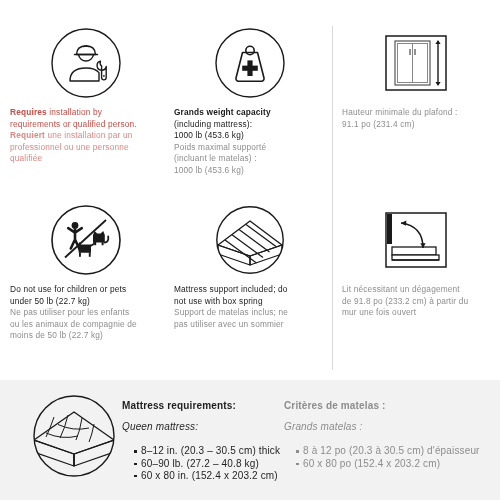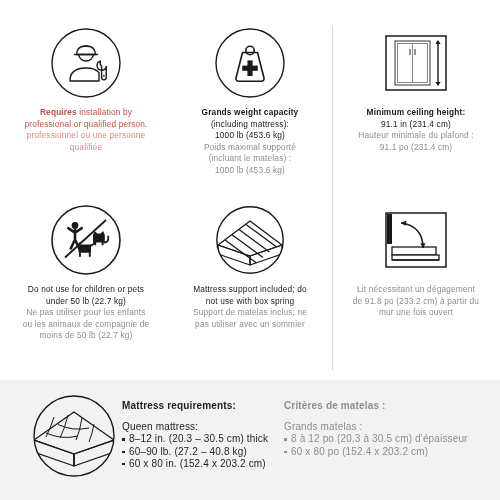--- a/index.html
+++ b/index.html
@@ -35,21 +35,20 @@
     left: 332px;
     top: 26px;
     width: 1px;
     height: 344px;
     background: #d8d8d8;
   }
 
   .cell {
     position: absolute;
     box-sizing: border-box;
-    text-align: center;
   }
   
   .cell.c-install { left: 4px;   top: 26px; width: 164px; }
   .cell.c-weight  { left: 168px; top: 26px; width: 164px; }
   .cell.c-ceiling { left: 336px; top: 26px; width: 160px; }
   
   .cell.c-nokids  { left: 4px;   top: 203px; width: 164px; }
   .cell.c-slats   { left: 168px; top: 203px; width: 164px; }
   .cell.c-openbed { left: 336px; top: 203px; width: 160px; }
 
@@ -103,22 +102,22 @@
   .req-col {
     position: absolute;
     font-size: 10px;
     line-height: 12.2px;
     color: #1f1f1f;
     letter-spacing: 0.015em;
   }
   .req-col.en { left: 122px; top: 400px; width: 150px; }
   .req-col.fr { left: 284px; top: 400px; width: 210px; color: #8d8d8d; }
   .req-title { font-weight: bold; display: block; margin-bottom: 9px; }
-  .req-sub { display: block; }
-  .req-list { list-style: none; margin: 0; padding: 0; }
+  .req-sub { display: block; font-style: italic; }
+  .req-list { list-style: none; margin: 12px; padding: 0; }
   .req-list li {
     position: relative;
     padding-left: 7px;
     white-space: nowrap;
   }
   .req-list li::before {
     content: "";
     position: absolute;
     left: 0;
     top: 5px;
@@ -147,22 +146,22 @@
 
           <path d="M28.5 27.7 a7.6 7.6 0 0 0 15 0" fill="none" stroke="#1a1a1a" stroke-width="1.4"></path>
 
           <path d="M20 54 q0 -13 16 -13 q9 0 13 4.6 l0 8.4 z" fill="none" stroke="#1a1a1a" stroke-width="1.4" stroke-linejoin="round"></path>
 
           <path d="M50.4 34.2 a4.6 4.6 0 1 0 5.8 5.3 l0 11.1 a2.3 2.3 0 1 1 -4.6 0 l0 -11.5 a4.6 4.6 0 0 1 -1.2 -4.9 z" fill="none" stroke="#1a1a1a" stroke-width="1.4" stroke-linejoin="round"></path>
           <circle cx="53.9" cy="48.9" r="0.85" fill="#1a1a1a"></circle>
         </svg>
       </div>
       <div class="cap">
-        <span class="warn-en"><span class="line"><b>Requires</b> installation by</span><span class="line">professional or qualified person.</span></span>
-        <span class="warn-fr"><span class="line">professionnel ou une personne</span><span class="line">qualifiée</span></span>
+        <span class="warn-en"><span class="line"><b>Requires</b> installation by</span><span class="line">requirements or qualified person.</span></span>
+        <span class="warn-fr"><span class="line"><b>Requiert</b> une installation par un</span><span class="line">professionnel ou une personne</span><span class="line">qualifiée</span></span>
       </div>
     </div>
 
     <div class="cell c-weight">
       <div class="icon-wrap">
         <svg width="72" height="72" viewBox="0 0 72 72">
           <circle cx="36" cy="36" r="34" fill="none" stroke="#1a1a1a" stroke-width="1.4"></circle>
           <path d="M28.5 25.5 l-6.5 25.5 a2.6 2.6 0 0 0 2.5 3.2 l23 0 a2.6 2.6 0 0 0 2.5 -3.2 l-6.5 -25.5 z" fill="none" stroke="#1a1a1a" stroke-width="1.6" stroke-linejoin="round"></path>
           <circle cx="36" cy="23.5" r="4.2" fill="none" stroke="#1a1a1a" stroke-width="1.6"></circle>
           <rect x="33.4" y="33.4" width="5.2" height="15.6" fill="#1a1a1a"></rect>
@@ -183,21 +182,20 @@
           <rect x="18.5" y="16.5" width="30" height="39" fill="none" stroke="#888" stroke-width="1"></rect>
           <line x1="33.5" y1="16.5" x2="33.5" y2="55.5" stroke="#888" stroke-width="1"></line>
           <rect x="30.2" y="22" width="1.6" height="6" fill="#777"></rect>
           <rect x="35.2" y="22" width="1.6" height="6" fill="#777"></rect>
           <line x1="59" y1="14" x2="59" y2="58" stroke="#1a1a1a" stroke-width="1.4"></line>
           <path d="M59 13 l-2.6 4 l5.2 0 z" fill="#1a1a1a"></path>
           <path d="M59 59 l-2.6 -4 l5.2 0 z" fill="#1a1a1a"></path>
         </svg>
       </div>
       <div class="cap">
-        <span class="en"><span class="line"><b>Minimum ceiling height:</b></span><span class="line">91.1 in (231.4 cm)</span></span>
         <span class="fr"><span class="line">Hauteur minimale du plafond :</span><span class="line">91.1 po (231.4 cm)</span></span>
       </div>
     </div>
 
     <div class="cell c-nokids">
       <div class="icon-wrap">
         <svg width="72" height="72" viewBox="0 0 72 72">
           <circle cx="36" cy="36" r="34" fill="none" stroke="#1a1a1a" stroke-width="1.6"></circle>
 
           <circle cx="25" cy="21.5" r="3.4" fill="#1a1a1a"></circle>

